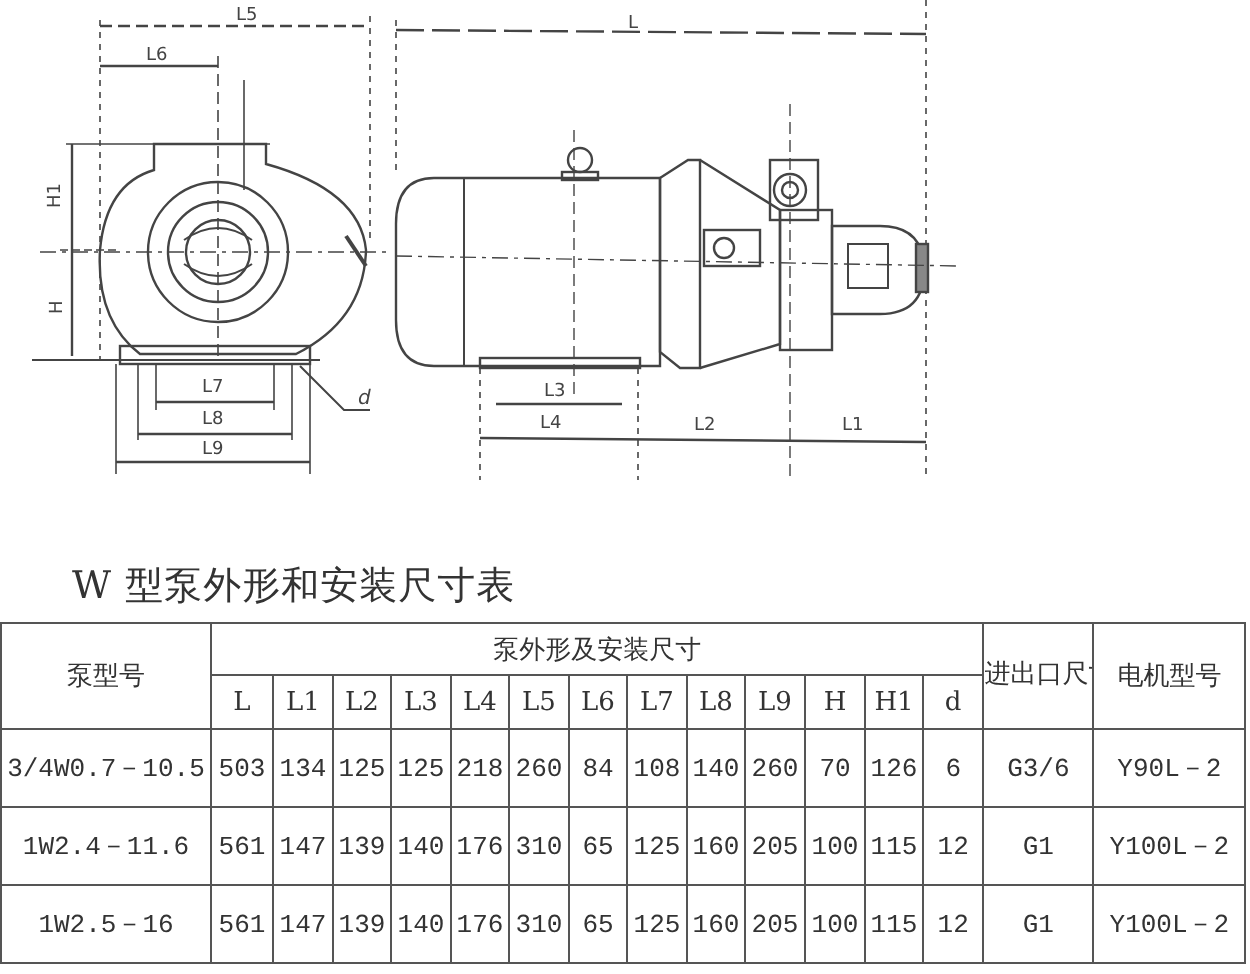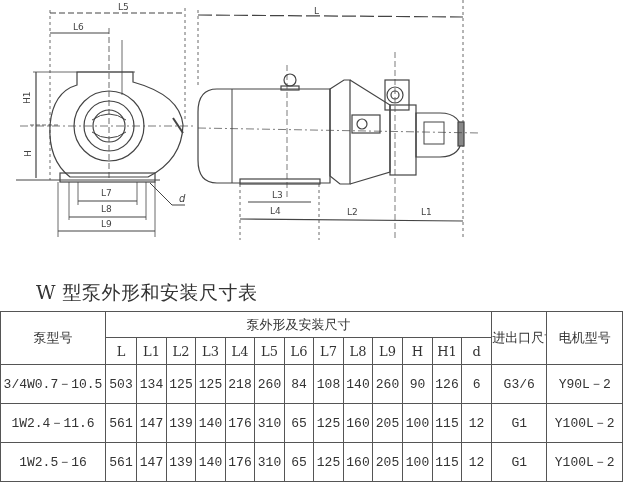--- a/index.html
+++ b/index.html
@@ -155,21 +155,21 @@
     <td class="sans">503</td>
     <td class="sans">134</td>
     <td class="sans">125</td>
     <td class="sans">125</td>
     <td class="sans">218</td>
     <td class="sans">260</td>
     <td class="sans">84</td>
     <td class="sans">108</td>
     <td class="sans">140</td>
     <td class="sans">260</td>
-    <td class="sans">90</td>
+    <td class="sans">70</td>
     <td class="sans">126</td>
     <td class="sans">6</td>
     <td class="sans">G3/6</td>
     <td class="sans">Y90L－2</td>
   </tr>
 
   <tr class="row">
     <td class="sans">1W2.4－11.6</td>
     <td class="sans">561</td>
     <td class="sans">147</td>

